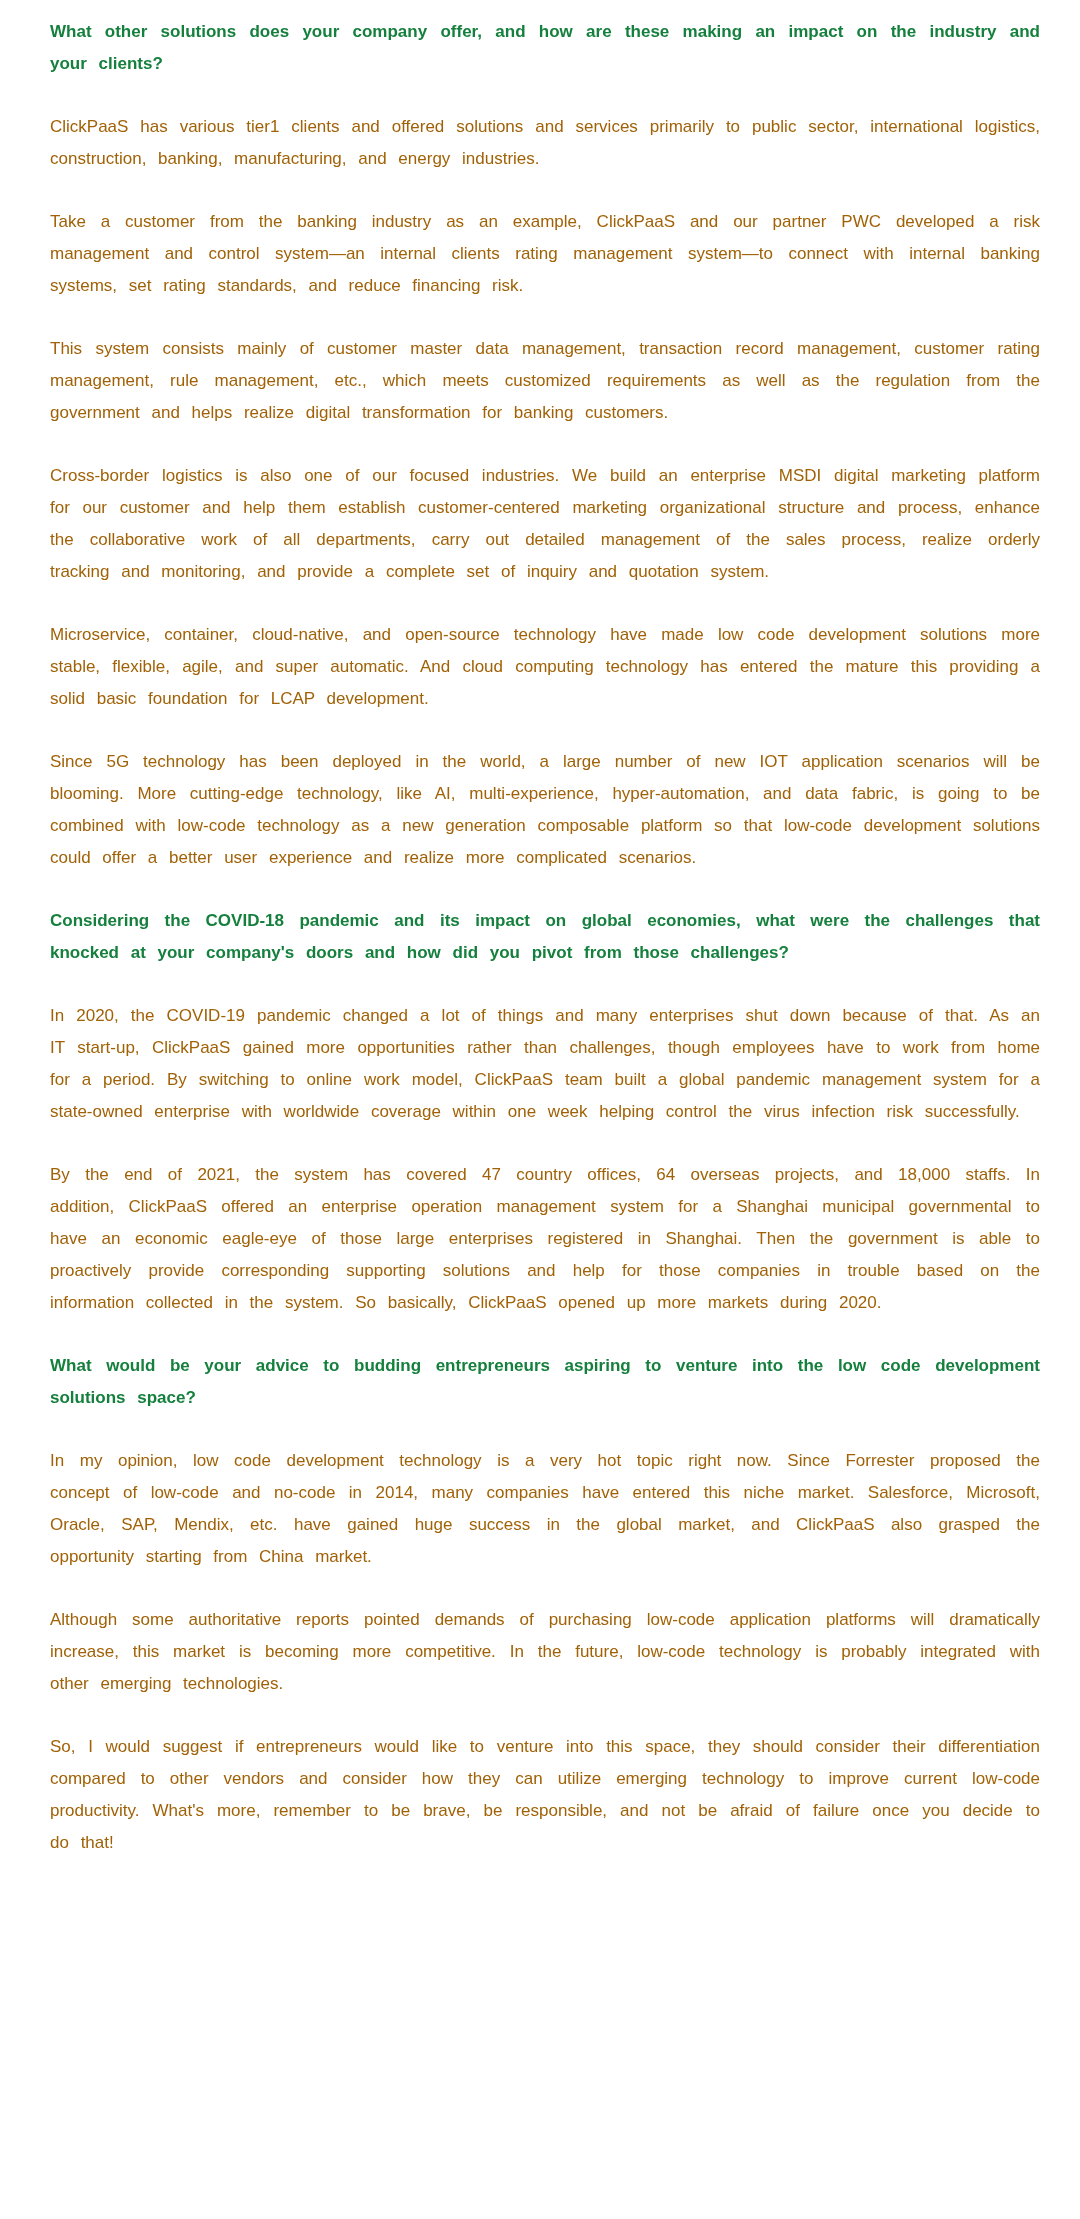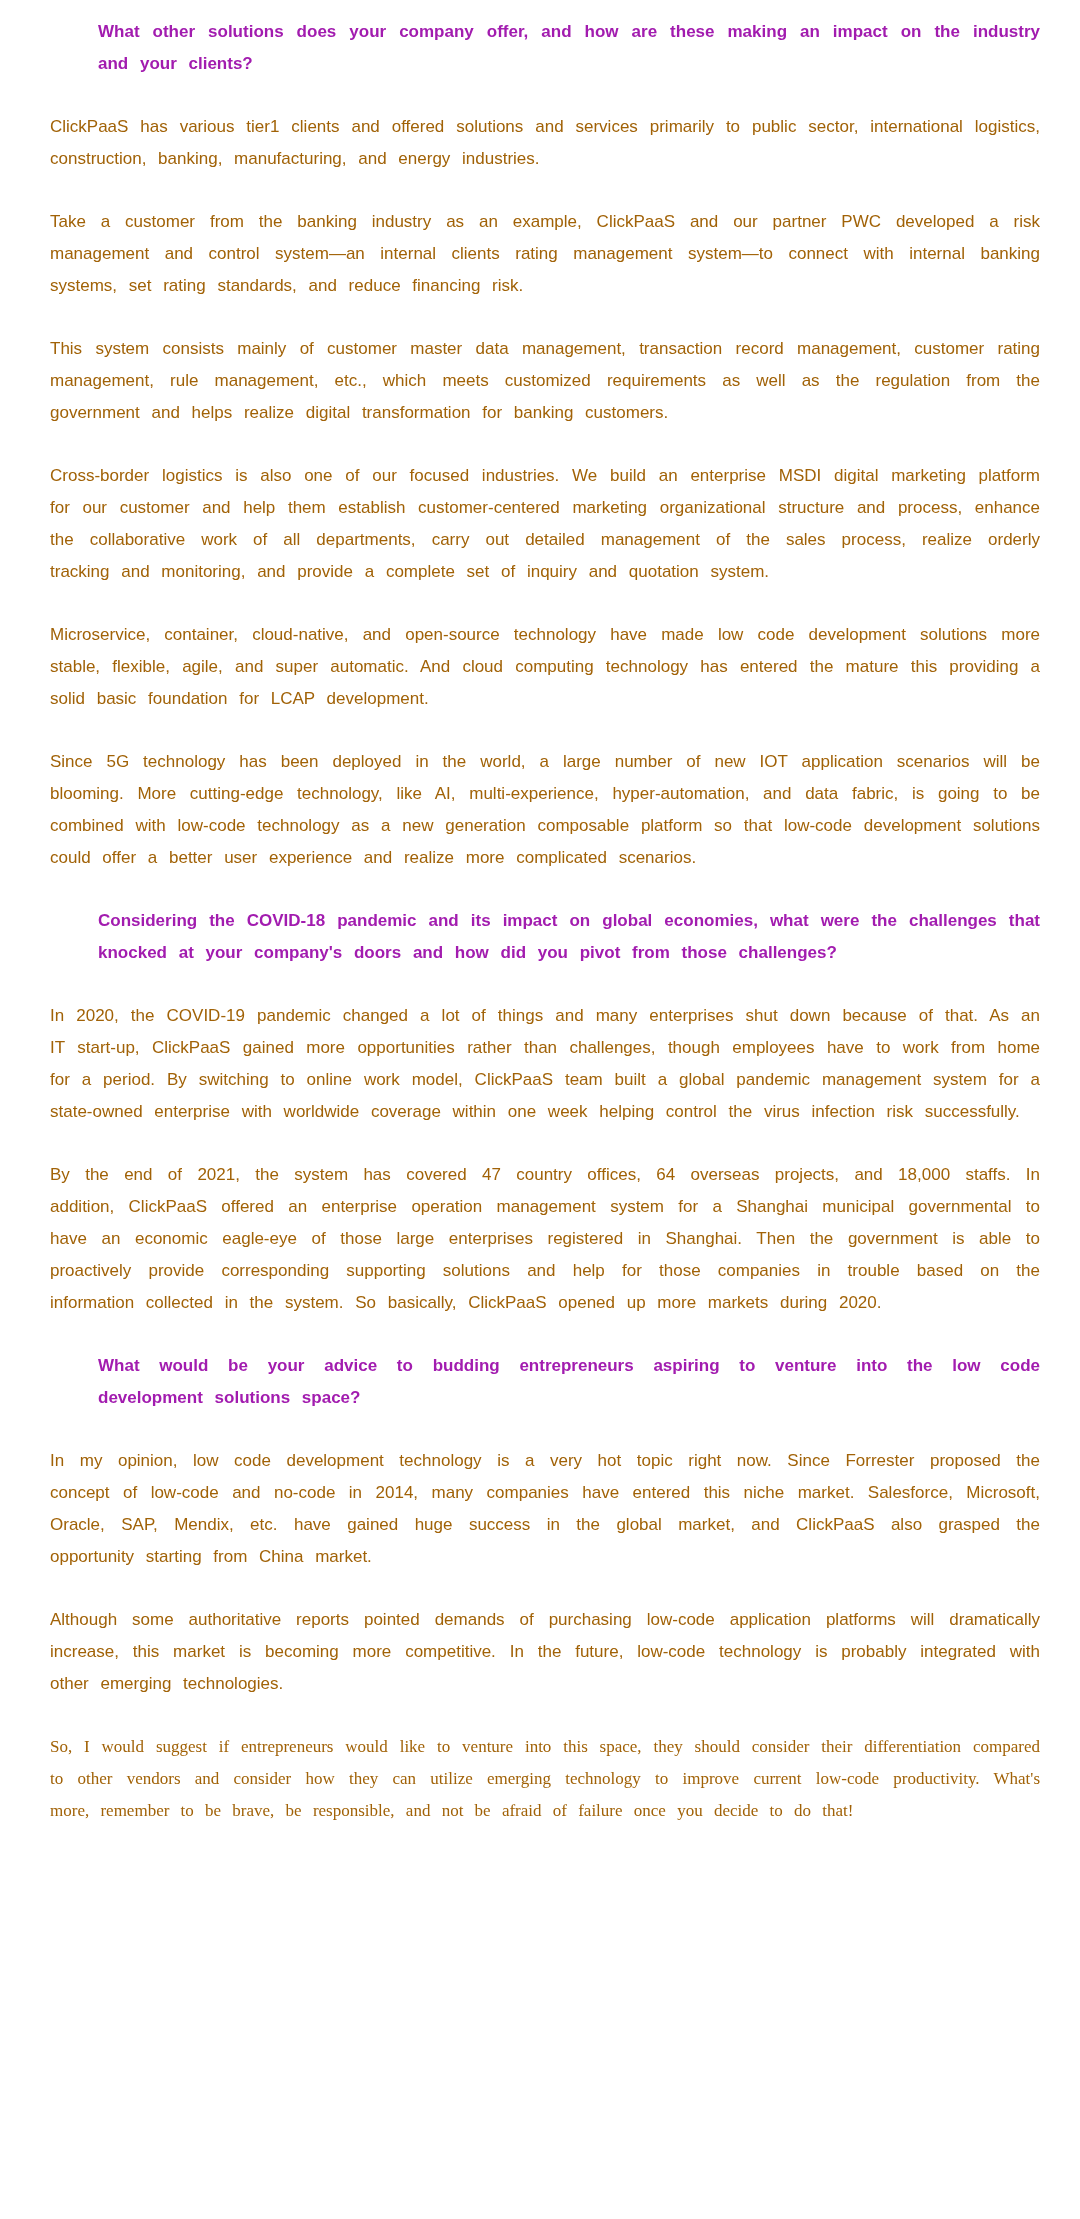--- a/index.html
+++ b/index.html
@@ -18,26 +18,24 @@
   }
   .block {
     font-size: 17px;
     line-height: 32px;
     text-align: justify;
     word-spacing: 7px;
     margin: 0 0 31px 0;
   }
   .block:last-child {
     margin-bottom: 0;
-    font-family: Liberation Serif, serif;
   }
   h2.question {
     font-weight: bold;
-    color: #a21caf;
-    margin-left: 48px;
+    color: #15803d;
   }
   p.para {
     font-weight: normal;
     color: #a16207;
   }
 </style>
 </head>
 <body>
 
 <div class="page">

